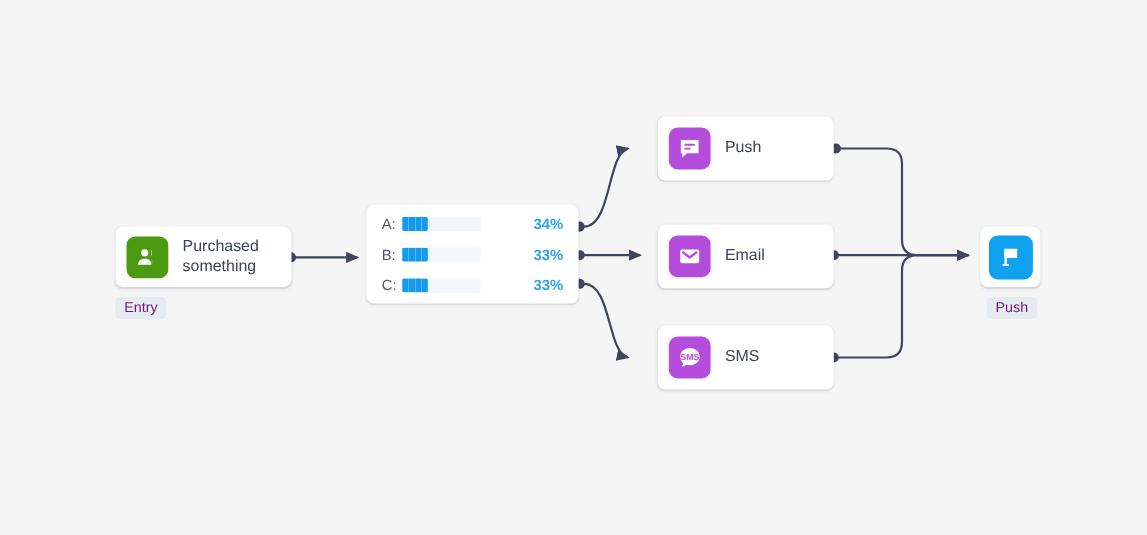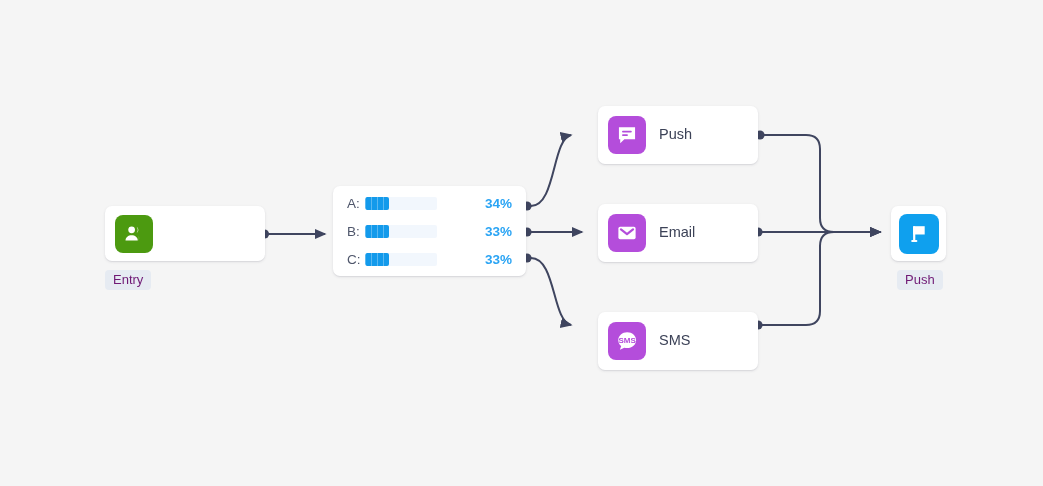--- a/index.html
+++ b/index.html
@@ -141,21 +141,21 @@
 
   
   .msg-node {
     left: 598px;
     width: 160px;
     height: 58px;
     padding: 0 0 0 10px;
   }
   #push-node  { top: 106px; }
   #email-node { top: 204px; }
-  #sms-node   { top: 312px; }
+  #sms-node   { top: 296px; }
   .msg-node .node-icon { background: #b44ddb; }
 
   
   #exit-node {
     left: 891px;
     top: 206px;
     width: 55px;
     height: 55px;
     display: flex;
     align-items: center;
@@ -222,20 +222,22 @@
   <div class="node" id="entry-node">
     <div class="node-row">
       <div class="node-icon">
         <svg class="icon-svg" width="23" height="23" viewBox="0 0 24 24" fill="#ffffff">
           <circle cx="9" cy="8.2" r="3.5"></circle>
           <path d="M2.6 19.4c0-3.6 2.9-5.6 6.4-5.6s6.4 2 6.4 5.6z"></path>
           <path d="M14.2 4.9a4 4 0 0 1 0 6.7 5.6 5.6 0 0 0 0-6.7z"></path>
           <path d="M16.2 14.1a6.6 6.6 0 0 1 0 6.2 8.6 8.6 0 0 0 0-6.2z"></path>
         </svg>
       </div>
+      <div class="node-label">Purchased
+something</div>
     </div>
   </div>
   <div class="pill" id="entry-badge">Entry</div>
 
   <div class="node" id="split-node">
     <div class="split-rows">
 
       <div class="split-row">
         <span class="split-key">A:</span>
         <span class="split-bar">

